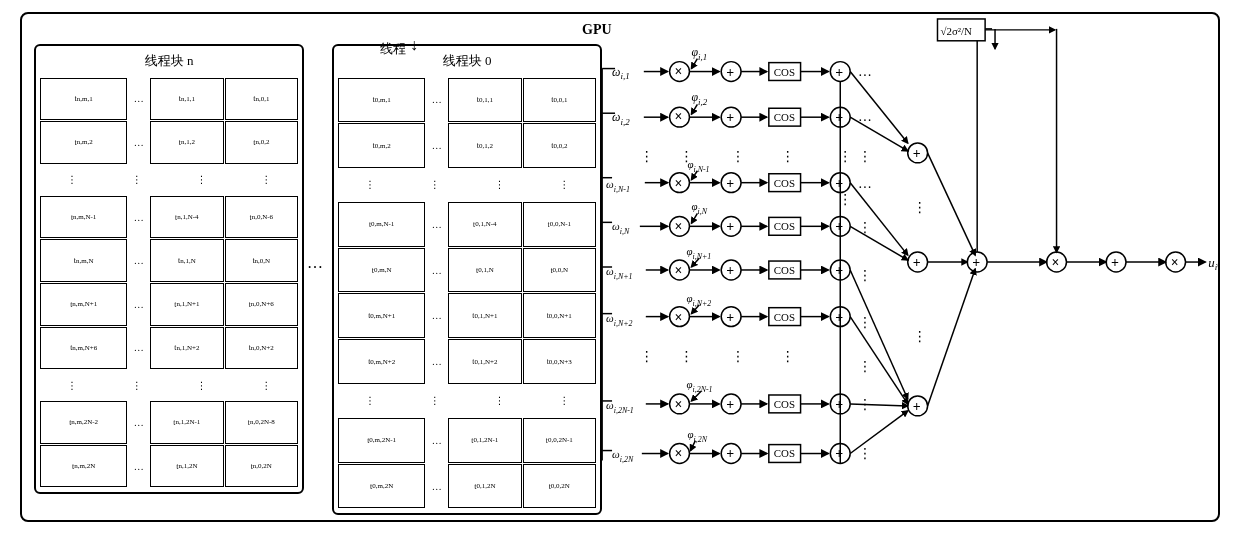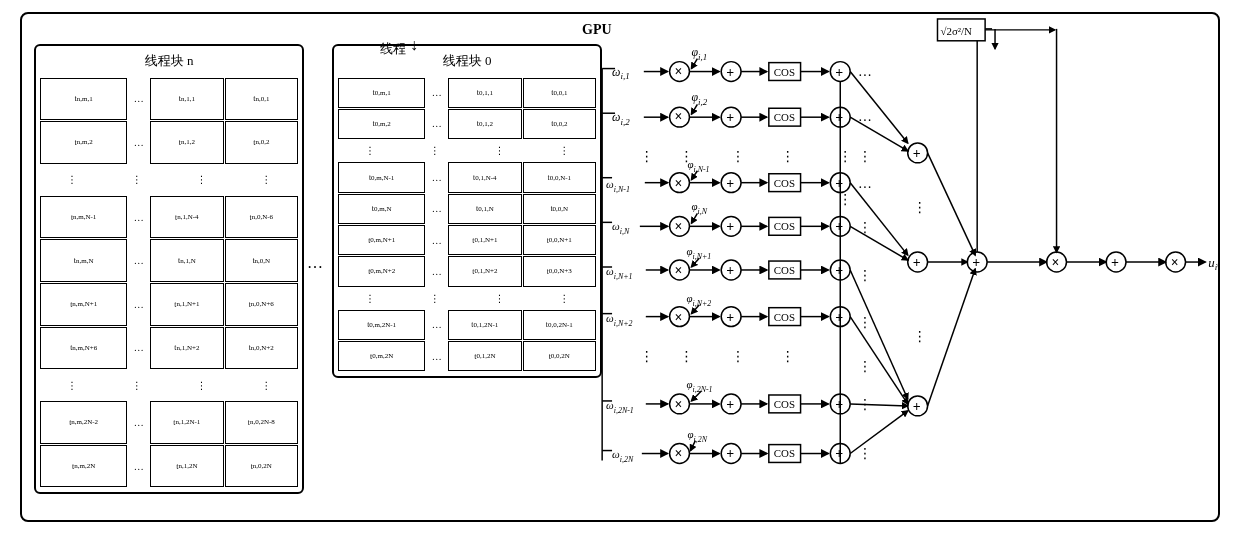--- a/index.html
+++ b/index.html
@@ -46,21 +46,21 @@
       transform: translateX(-50%);
       font-size: 13px;
       white-space: nowrap;
     }
     
     .block-0 {
       position: absolute;
       left: 310px;
       top: 30px;
       width: 270px;
-      height: 334px;
+      height: 471px;
       border: 2px solid #000;
       border-radius: 6px;
     }
     .block-0-label {
       position: absolute;
       top: 6px;
       left: 50%;
       transform: translateX(-50%);
       font-size: 13px;
       white-space: nowrap;

